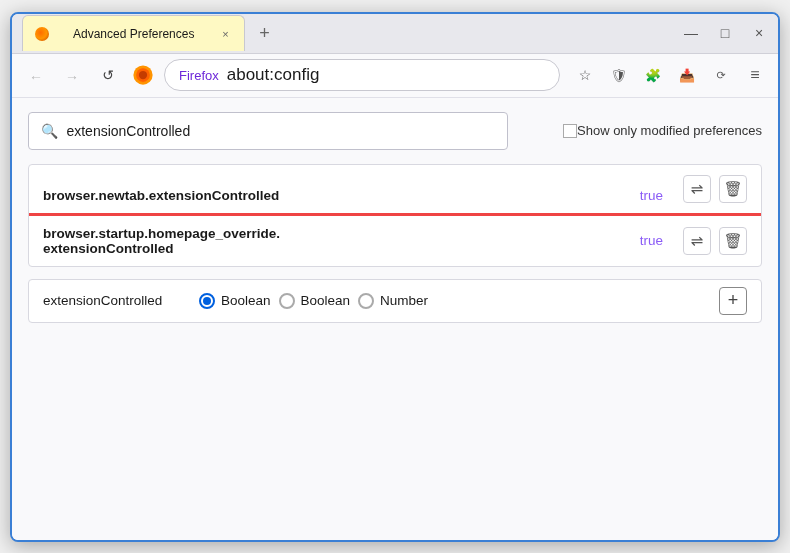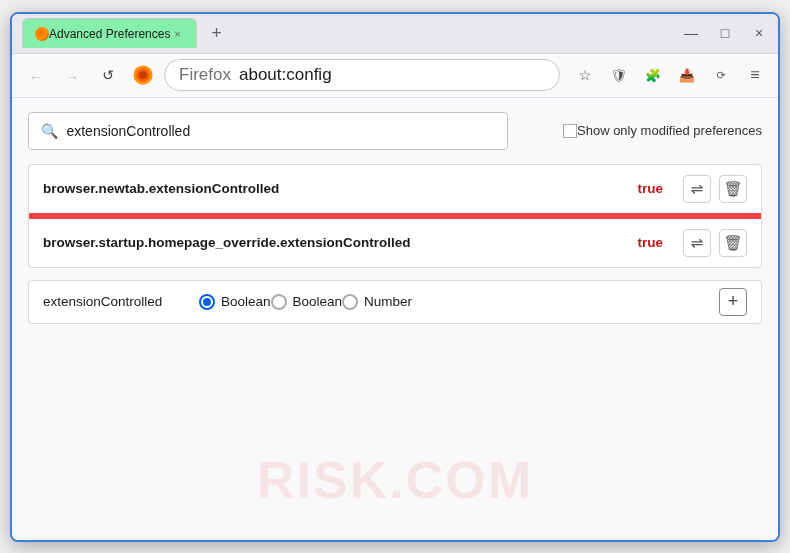--- a/index.html
+++ b/index.html
@@ -31,29 +31,29 @@
       background: #e8e8ed;
       display: flex;
       align-items: center;
       padding: 6px 10px;
       height: 40px;
       border-bottom: 1px solid #d0d0d8;
       gap: 6px;
     }
 
     .tab {
-      background: #86efac;
+      background: #fef9c3;
       border-radius: 6px 6px 0 0;
       padding: 5px 12px;
       display: flex;
       align-items: center;
-      gap: 0;
+      gap: 24px;
       font-size: 12px;
       color: #1a1a1a;
-      height: 30px;
+      height: 36px;
       border: 1px solid #c8c8d0;
       border-bottom: none;
     }
 
     .tab-close {
       width: 14px;
       height: 14px;
       display: flex;
       align-items: center;
       justify-content: center;
@@ -241,39 +241,39 @@
     .results-table {
       background: #fff;
       border: 1px solid #d8d8e0;
       border-radius: 4px;
       overflow: hidden;
       margin-bottom: 12px;
     }
 
     .result-row {
       display: flex;
-      align-items: center;
+      align-items: flex-end;
       padding: 10px 14px;
-      border-bottom: 6px solid #ef4444;
+      border-bottom: 3px solid #ef4444;
       min-height: 44px;
       gap: 12px;
     }
     .result-row:last-child { border-bottom: none; }
 
     .pref-name {
       font-size: 13.5px;
       font-weight: 700;
       color: #1a1a1a;
       flex: 1;
     }
 
     .pref-value {
       font-size: 13.5px;
-      font-weight: 700;
-      color: #b91c1c;
+      font-weight: 400;
+      color: #8b5cf6;
       margin-right: 8px;
     }
 
     .row-actions {
       display: flex;
       gap: 8px;
       align-items: center;
       margin-left: auto;
     }
 
@@ -304,21 +304,21 @@
     }
 
     .add-pref-name {
       font-size: 13.5px;
       color: #1a1a1a;
       min-width: 140px;
     }
 
     .radio-group {
       display: flex;
-      gap: 0;
+      gap: 8px;
       align-items: center;
     }
 
     .radio-option {
       display: flex;
       align-items: center;
       gap: 6px;
       font-size: 13.5px;
       color: #1a1a1a;
       cursor: pointer;
@@ -401,37 +401,36 @@
     <div class="firefox-logo">
       <svg class="ff-icon" viewBox="0 0 32 32" xmlns="http://www.w3.org/2000/svg">
         <circle cx="16" cy="16" r="14" fill="#ff9400"></circle>
         <circle cx="16" cy="16" r="10" fill="#ff6000"></circle>
         <circle cx="16" cy="16" r="6" fill="#c43c00"></circle>
         <path d="M16 6 C20 8 24 12 24 16 C24 22 20 26 16 26 C12 26 8 22 8 16 C8 12 12 8 16 6Z" fill="none" stroke="#ff6d00" stroke-width="1" opacity="0.5"></path>
       </svg>
     </div>
 
     <div class="address-bar">
-      <span class="address-text" style="color:#737373;font-size:17px;text-align:right;">Firefox</span>
+      <span class="address-text" style="color:#6d28d9;font-size:13px;text-align:right;">Firefox</span>
       <span style="font-size:17px;color:#1a1a1a;">about:config</span>
     </div>
 
     <div class="nav-icons">
       <div class="nav-icon">☆</div>
       <div class="nav-icon" style="font-size:13px;">🛡</div>
       <div class="nav-icon" style="font-size:13px;">🧩</div>
       <div class="nav-icon" style="font-size:13px;">📥</div>
       <div class="nav-icon" style="font-size:11px;">⟳</div>
       <div class="nav-icon" style="font-size:16px;font-weight:bold;">≡</div>
     </div>
   </div>
 
   <div class="content-area">
 
-    <div class="watermark">RISK.COM</div>
 
     <div class="search-row">
       <div class="search-input-wrap">
         <span class="search-icon-svg">🔍</span>
         <input class="search-input" type="text" value="extensionControlled" placeholder="extensionControlled" style="">
       </div>
       <div class="show-modified-wrap">
         <div class="checkbox"></div>
         <span>Show only modified preferences</span>
       </div>
@@ -446,21 +445,21 @@
           <div class="action-btn">
             <span>⇌</span>
           </div>
           <div class="action-btn">
             <span>🗑</span>
           </div>
         </div>
       </div>
 
       <div class="result-row" style="align-items:center;">
-        <div class="pref-name" style="display:flex;flex-direction:row;">
+        <div class="pref-name" style="display:flex;flex-direction:column;">
           <span>browser.startup.homepage_override.</span>
           <span>extensionControlled</span>
         </div>
         <span class="pref-value">true</span>
         <div class="row-actions">
           <div class="action-btn">
             <span>⇌</span>
           </div>
           <div class="action-btn">
             <span>🗑</span>

